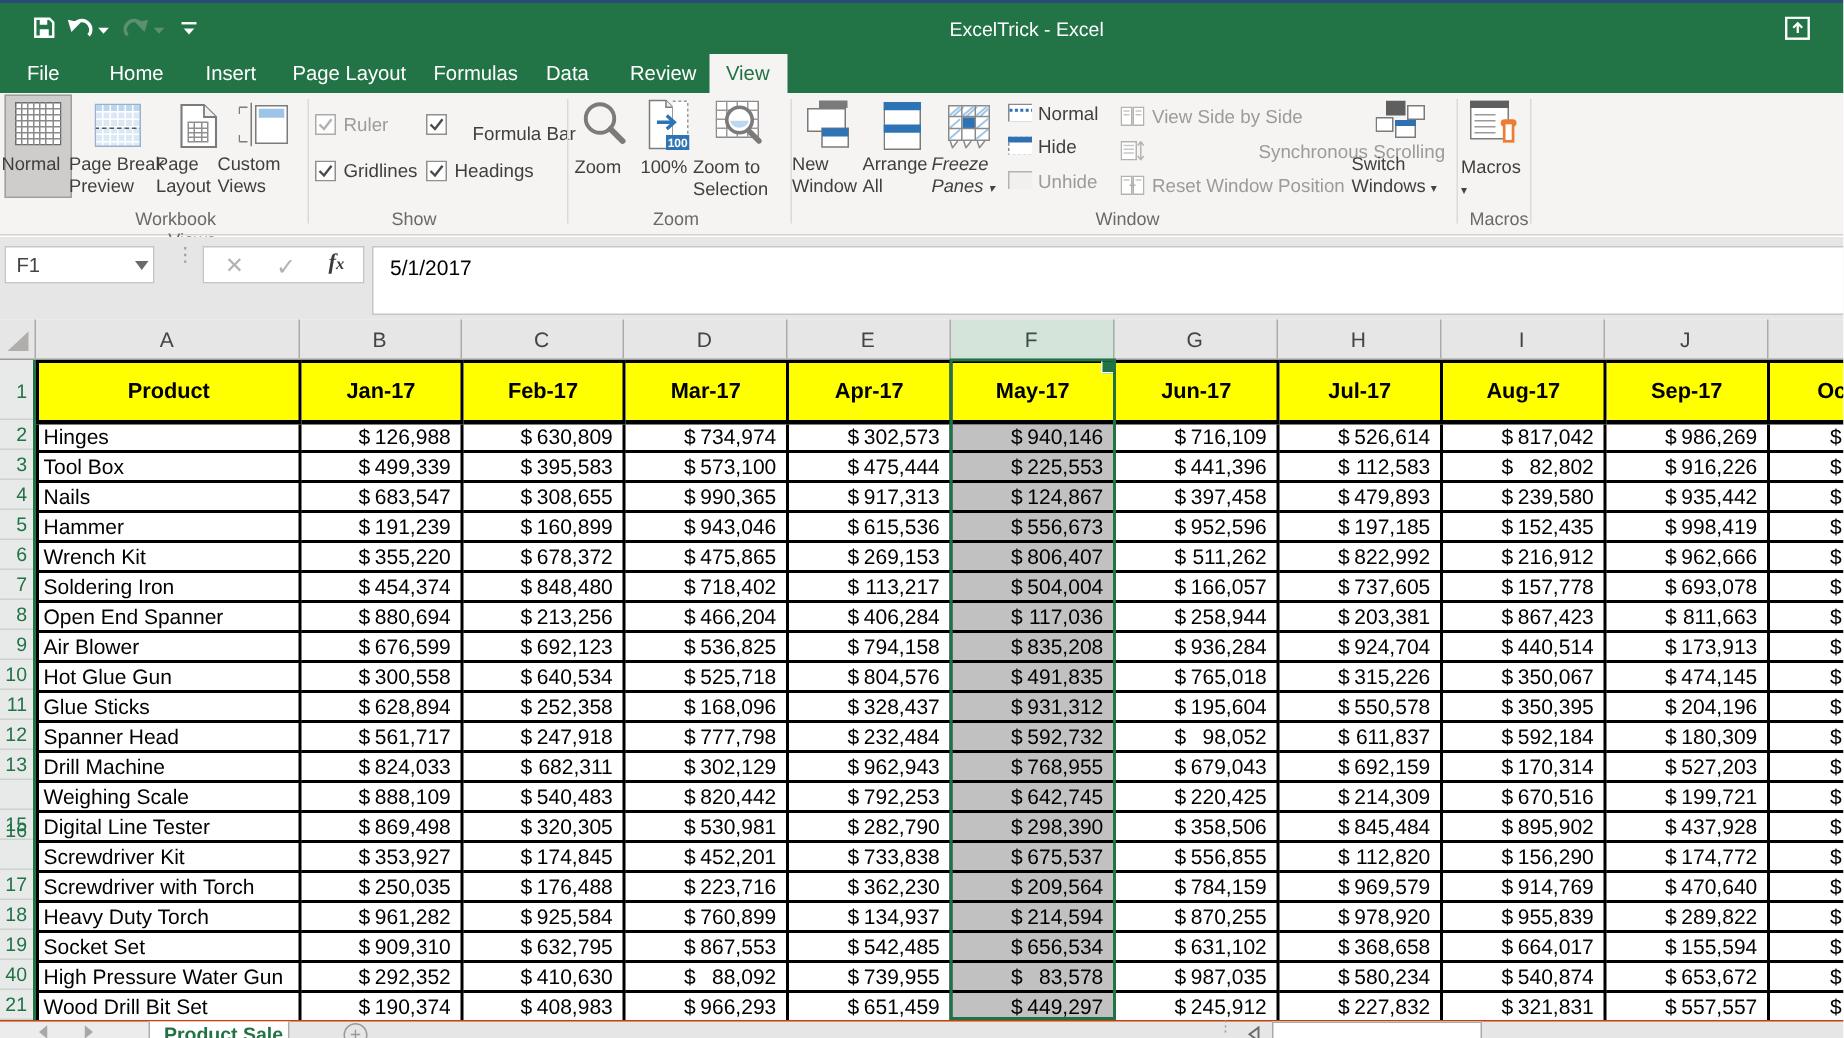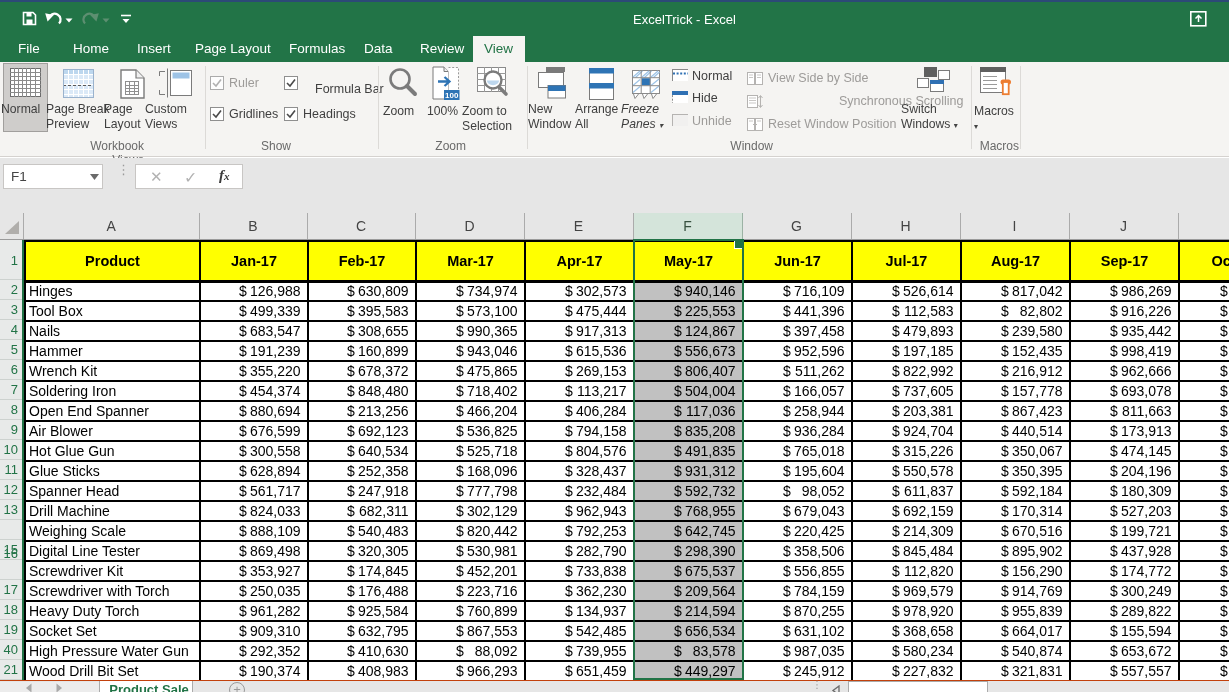--- a/index.html
+++ b/index.html
@@ -280,20 +280,23 @@
       <div class="abs" style="left:7px;top:4px;font-size:13.5px;color:#444;">F1</div>
       <svg class="abs" style="left:86px;top:9px" width="10" height="7">
           <polygon points="0,0 9,0 4.5,6" fill="#6a6a6a"></polygon>
         </svg>
     </div>
     <div class="abs" style="left:117px;top:9px;width:3px;height:20px;color:#9a9a9a;font-size:13px;line-height:6px;">⋮</div>
     <div id="fxbox">
       <div class="abs" style="left:14px;top:3px;color:#b2b2b2;font-size:15px;">✕</div>
       <div class="abs" style="left:48px;top:3px;color:#b2b2b2;font-size:16px;">✓</div>
       <div class="abs" style="left:83px;top:2px;color:#3b3b3b;font-size:15px;font-style:italic;font-family:'Liberation Serif',serif;font-weight:bold;">f<span style="font-size:11px;">x</span></div>
+    </div>
+    <div id="fcontent">
+      <div class="abs" style="left:11px;top:5px;font-size:14px;color:#000;">5/1/2017</div>
     </div>
   </div>
 
   <div id="colhead">
     <svg class="abs" style="left:4px;top:7px" width="17" height="15">
         <polygon points="15,1 15,14 1,14" fill="#b0aeab"></polygon>
       </svg>
     <div class="abs" style="left:23px;top:0;width:1px;height:26px;background:#ababab"></div>
     <div class="chc" style="left:24px; width:175.5px;">A</div>
     <div class="chc" style="left:199.5px; width:108px;">B</div>
@@ -1357,21 +1360,21 @@
             </td>
 <td class="v">
               <div class="acc">
                 <span>$</span>
                 <span>914,769</span>
               </div>
             </td>
 <td class="v">
               <div class="acc">
                 <span>$</span>
-                <span>300,249</span>
+                <span>470,640</span>
               </div>
             </td>
 <td class="v">
               <div class="acc">
                 <span>$</span>
               </div>
             </td>
 </tr>
 <tr style="height:20px">
             <td class="p">Heavy Duty Torch</td>

